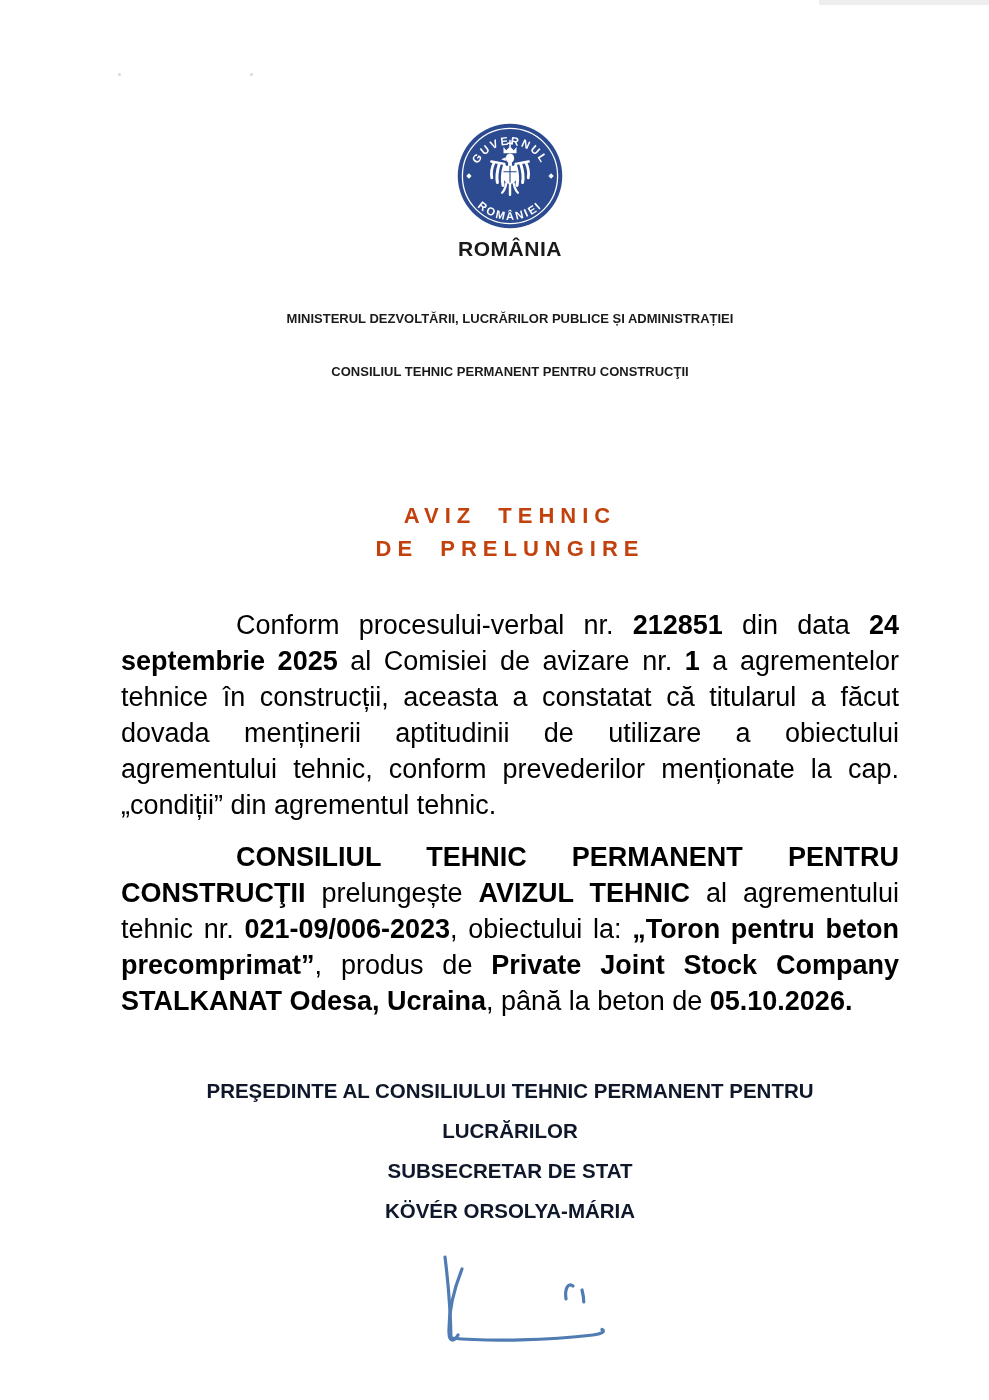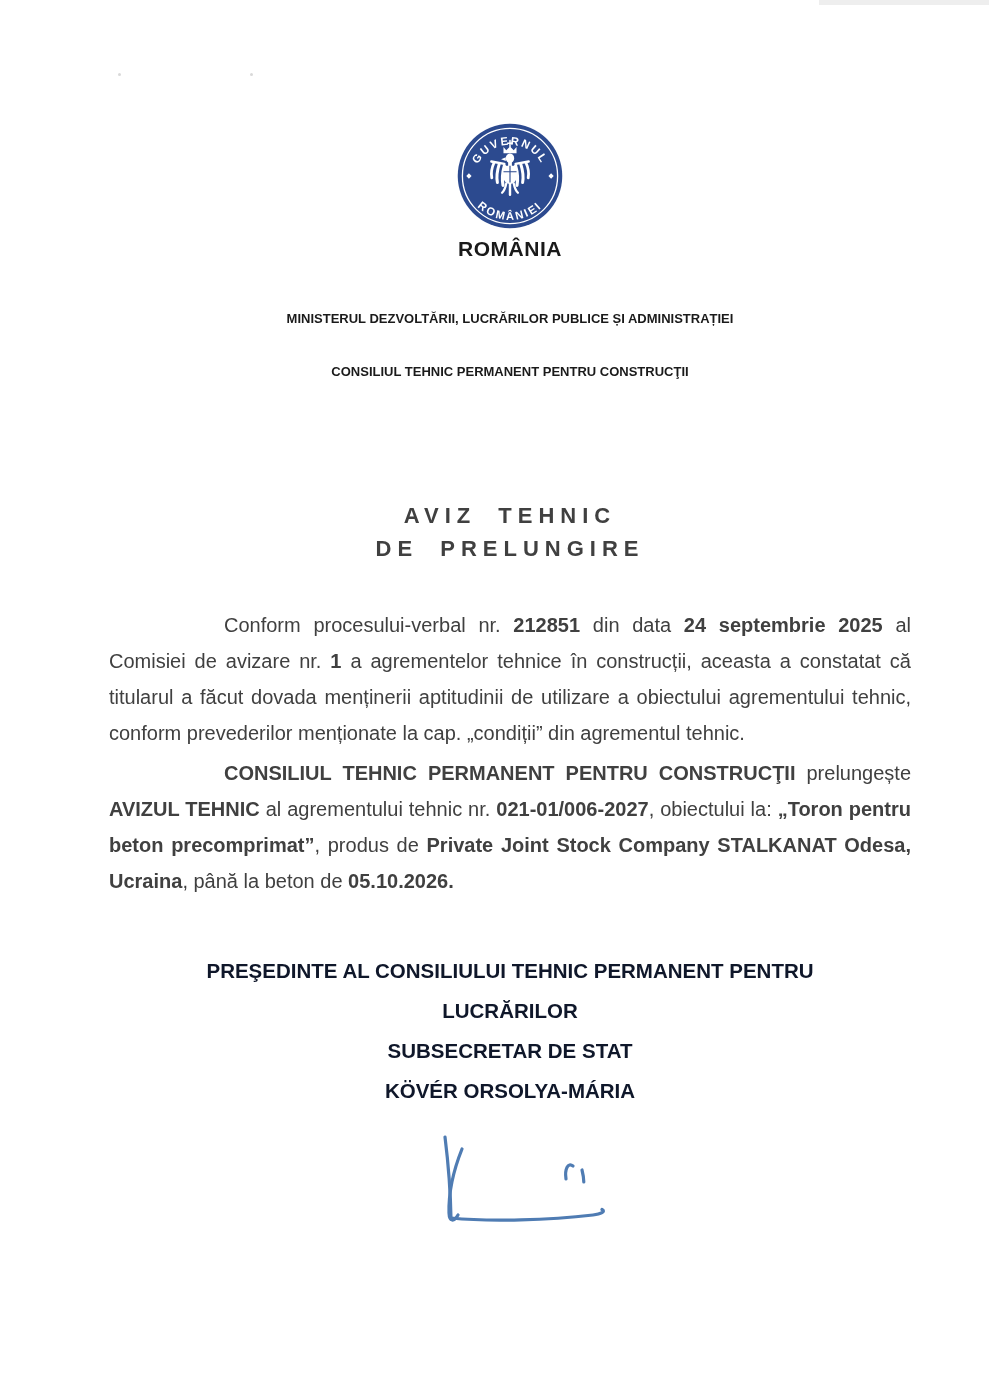--- a/index.html
+++ b/index.html
@@ -43,27 +43,27 @@
     letter-spacing: 0.5px; margin-top: 1px; text-align: center;
   }
   .heading {
     text-align: center; font-weight: bold; color: #1a1a1a;
     font-size: 13px; line-height: 27px;
   }
   .heading.ministry { margin-top: 44px; }
   .heading.council  { margin-top: 26px; }
   .doc-title {
     margin-top: 114px; text-align: center; font-weight: bold;
-    font-size: 22px; line-height: 33px; color: #404040;
+    font-size: 22px; line-height: 33px; color: #c2410c;
     letter-spacing: 6px; word-spacing: 10px;
   }
   .body-text { margin-top: 42px; }
   .body-text p {
-    margin: 4px; font-size: 20px; line-height: 36px;
-    text-align: justify; text-indent: 115px; color: #404040;
+    margin: 16px; font-size: 27px; line-height: 36px;
+    text-align: justify; text-indent: 115px; color: #000000;
   }
   .body-text b { font-weight: bold; }
   .sign-head {
     margin-top: 52px; text-align: center; font-weight: bold;
     font-size: 20.5px; line-height: 40px; color: #0f172a;
   }
   .signature-wrap { margin-top: 16px; margin-left: 330px; }
   .signature-path {
     stroke: var(--signature-blue, #4f7cb3);
     fill: none; stroke-width: 3.2; stroke-linecap: round; stroke-linejoin: round;
@@ -129,21 +129,21 @@
     <div class="heading ministry">MINISTERUL DEZVOLTĂRII, LUCRĂRILOR PUBLICE ȘI ADMINISTRAȚIEI</div>
     <div class="heading council">CONSILIUL TEHNIC PERMANENT PENTRU CONSTRUCŢII</div>
 
     <div class="doc-title">
       <div>AVIZ TEHNIC</div>
       <div>DE PRELUNGIRE</div>
     </div>
 
     <div class="body-text">
       <p><span>Conform procesului-verbal nr. </span><b>212851</b><span> din data </span><b>24 septembrie 2025</b><span> al Comisiei de avizare nr. </span><b>1</b><span> a agrementelor tehnice în construcții, aceasta a constatat că titularul a făcut dovada menținerii aptitudinii de utilizare a obiectului agrementului tehnic, conform prevederilor menționate la cap. „condiții” din agrementul tehnic.</span></p>
-      <p><b>CONSILIUL TEHNIC PERMANENT PENTRU CONSTRUCŢII</b><span> prelungește </span><b>AVIZUL TEHNIC</b><span> al agrementului tehnic nr. </span><b>021-01/006-2027</b><span>, obiectului la: </span><b>„Toron pentru beton precomprimat”</b><span>, produs de </span><b>Private Joint Stock Company STALKANAT Odesa, Ucraina</b><span>, până la beton de </span><b>05.10.2026.</b></p>
+      <p><b>CONSILIUL TEHNIC PERMANENT PENTRU CONSTRUCŢII</b><span> prelungește </span><b>AVIZUL TEHNIC</b><span> al agrementului tehnic nr. </span><b>021-09/006-2023</b><span>, obiectului la: </span><b>„Toron pentru beton precomprimat”</b><span>, produs de </span><b>Private Joint Stock Company STALKANAT Odesa, Ucraina</b><span>, până la beton de </span><b>05.10.2026.</b></p>
     </div>
 
     <div class="sign-head">
       <div>PREŞEDINTE AL CONSILIULUI TEHNIC PERMANENT PENTRU</div>
       <div>LUCRĂRILOR</div>
       <div>SUBSECRETAR DE STAT</div>
       <div>KÖVÉR ORSOLYA-MÁRIA</div>
     </div>
 
     <div class="signature-wrap">

